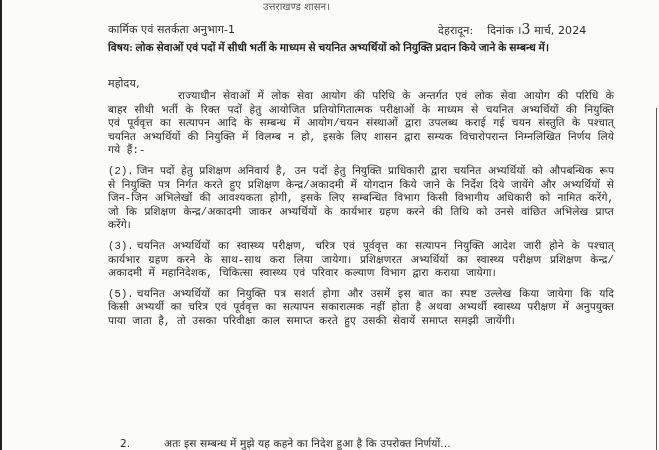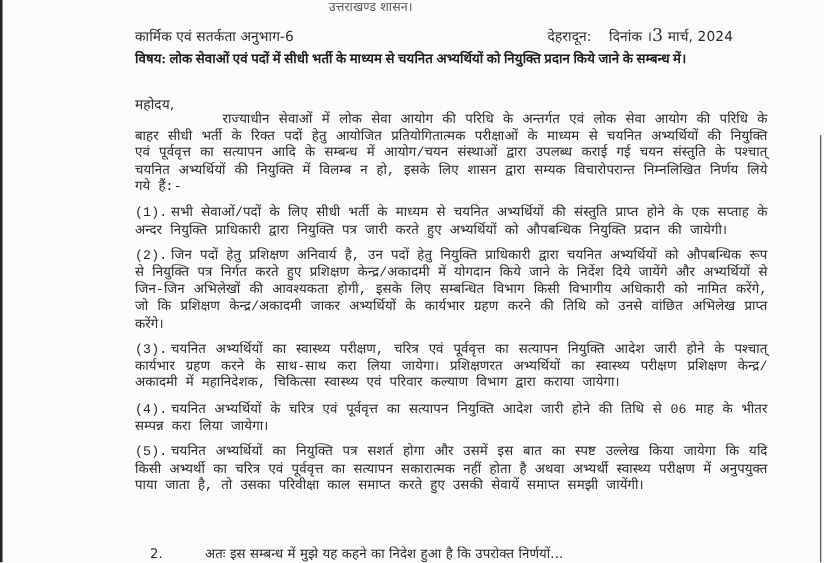--- a/index.html
+++ b/index.html
@@ -50,46 +50,40 @@
 </head>
 <body>
 
 <div class="edge-left"></div>
 <div class="edge-right"></div>
 
 <div class="page">
   <div class="govt">उत्तराखण्ड शासन।</div>
 
   <div class="row-meta">
-    <span class="section">कार्मिक एवं सतर्कता अनुभाग-6</span>
+    <span class="section">कार्मिक एवं सतर्कता अनुभाग-1</span>
     <span class="dateline">
       <span>देहरादून:</span><span class="sp"></span><span>दिनांक</span>
       <span>।</span><span class="hand">3</span>
       <span>मार्च, 2024</span>
     </span>
   </div>
 
   <div class="subject">विषय: लोक सेवाओं एवं पदों में सीधी भर्ती के माध्यम से चयनित अभ्यर्थियों को नियुक्ति प्रदान किये जाने के सम्बन्ध में।</div>
 
   <div class="salutation">महोदय,</div>
 
   <div class="body-text">
     <p class="para intro">राज्याधीन सेवाओं में लोक सेवा आयोग की परिधि के अन्तर्गत एवं लोक सेवा आयोग की परिधि के बाहर सीधी भर्ती के रिक्त पदों हेतु आयोजित प्रतियोगितात्मक परीक्षाओं के माध्यम से चयनित अभ्यर्थियों की नियुक्ति एवं पूर्ववृत्त का सत्यापन आदि के सम्बन्ध में आयोग/चयन संस्थाओं द्वारा उपलब्ध कराई गई चयन संस्तुति के पश्चात् चयनित अभ्यर्थियों की नियुक्ति में विलम्ब न हो, इसके लिए शासन द्वारा सम्यक विचारोपरान्त निम्नलिखित निर्णय लिये गये हैं:-</p>
 
     <p class="para">
-      <span class="num">(1).</span><span>सभी सेवाओं/पदों के लिए सीधी भर्ती के माध्यम से चयनित अभ्यर्थियों की संस्तुति प्राप्त होने के एक सप्ताह के अन्दर नियुक्ति प्राधिकारी द्वारा नियुक्ति पत्र जारी करते हुए अभ्यर्थियों को औपबन्धिक नियुक्ति प्रदान की जायेगी।</span>
-    </p>
-    <p class="para">
       <span class="num">(2).</span><span>जिन पदों हेतु प्रशिक्षण अनिवार्य है, उन पदों हेतु नियुक्ति प्राधिकारी द्वारा चयनित अभ्यर्थियों को औपबन्धिक रूप से नियुक्ति पत्र निर्गत करते हुए प्रशिक्षण केन्द्र/अकादमी में योगदान किये जाने के निर्देश दिये जायेंगे और अभ्यर्थियों से जिन-जिन अभिलेखों की आवश्यकता होगी, इसके लिए सम्बन्धित विभाग किसी विभागीय अधिकारी को नामित करेंगे, जो कि प्रशिक्षण केन्द्र/अकादमी जाकर अभ्यर्थियों के कार्यभार ग्रहण करने की तिथि को उनसे वांछित अभिलेख प्राप्त करेंगे।</span>
     </p>
     <p class="para">
       <span class="num">(3).</span><span>चयनित अभ्यर्थियों का स्वास्थ्य परीक्षण, चरित्र एवं पूर्ववृत्त का सत्यापन नियुक्ति आदेश जारी होने के पश्चात् कार्यभार ग्रहण करने के साथ-साथ करा लिया जायेगा। प्रशिक्षणरत अभ्यर्थियों का स्वास्थ्य परीक्षण प्रशिक्षण केन्द्र/अकादमी में महानिदेशक, चिकित्सा स्वास्थ्य एवं परिवार कल्याण विभाग द्वारा कराया जायेगा।</span>
-    </p>
-    <p class="para">
-      <span class="num">(4).</span><span>चयनित अभ्यर्थियों के चरित्र एवं पूर्ववृत्त का सत्यापन नियुक्ति आदेश जारी होने की तिथि से 06 माह के भीतर सम्पन्न करा लिया जायेगा।</span>
     </p>
     <p class="para">
       <span class="num">(5).</span><span>चयनित अभ्यर्थियों का नियुक्ति पत्र सशर्त होगा और उसमें इस बात का स्पष्ट उल्लेख किया जायेगा कि यदि किसी अभ्यर्थी का चरित्र एवं पूर्ववृत्त का सत्यापन सकारात्मक नहीं होता है अथवा अभ्यर्थी स्वास्थ्य परीक्षण में अनुपयुक्त पाया जाता है, तो उसका परिवीक्षा काल समाप्त करते हुए उसकी सेवायें समाप्त समझी जायेंगी।</span>
     </p>
   </div>
 
   <div class="para-last">
     <span class="pnum">2.</span><span>अतः इस सम्बन्ध में मुझे यह कहने का निदेश हुआ है कि उपरोक्त निर्णयों...</span>
   </div>
 </div>

